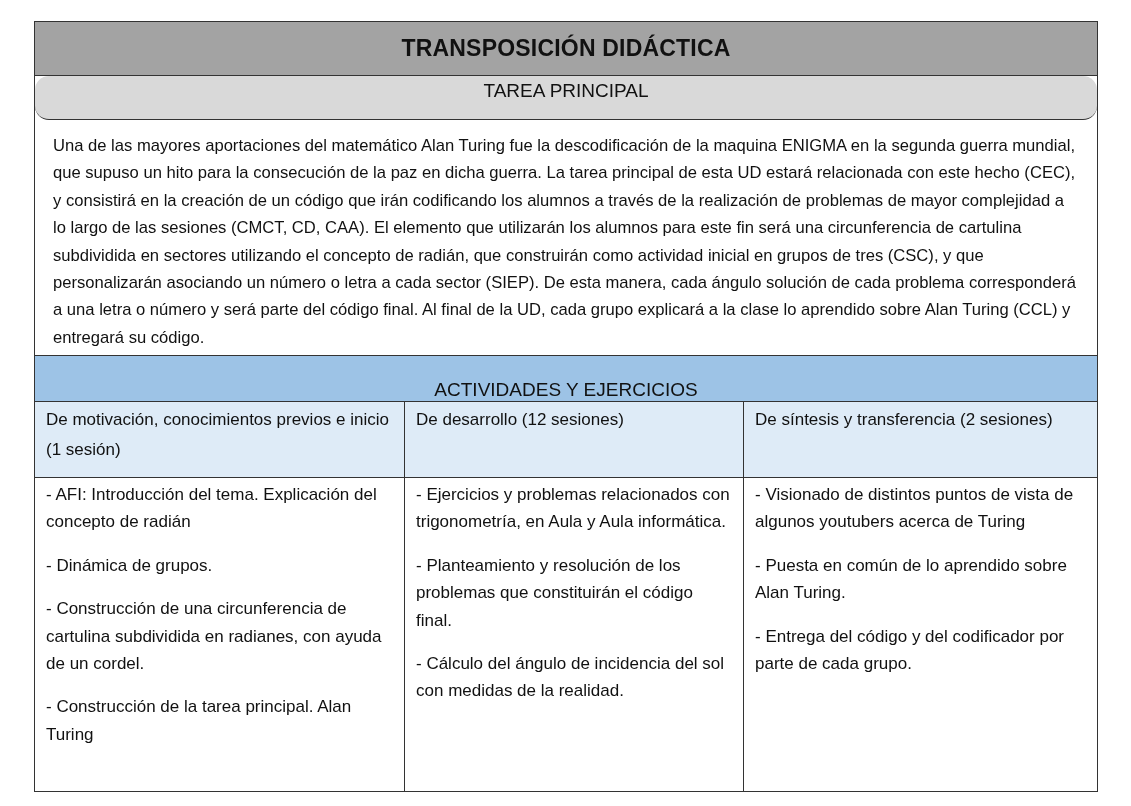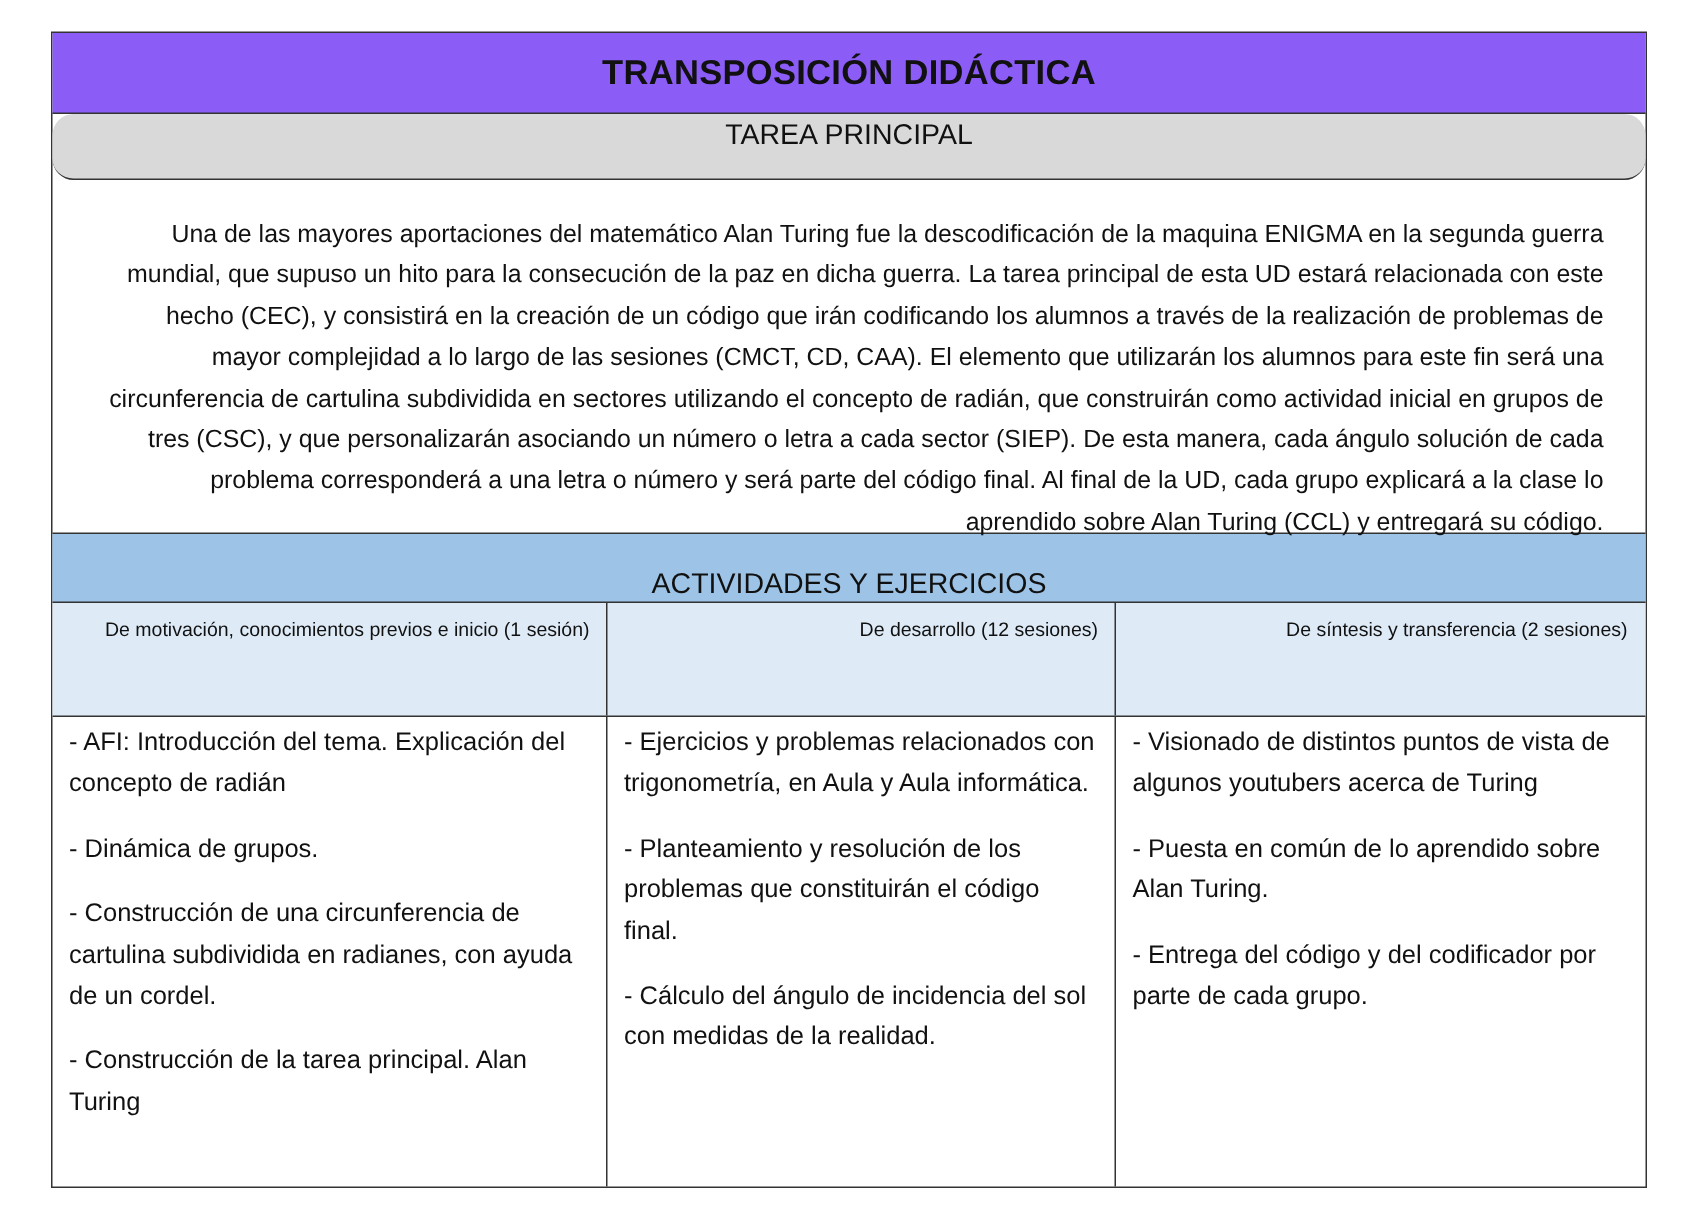--- a/index.html
+++ b/index.html
@@ -2,36 +2,36 @@
 <html><head>
   <meta charset="utf-8">
   <style>
     html, body { margin: 0; padding: 0; background: #ffffff; }
     body { width: 1131px; height: 806px; position: relative; overflow: hidden;
            font-family: "Liberation Sans", sans-serif; color: #111; }
     .tbl { position: absolute; left: 34px; top: 21px; width: 1064px; border: 1.5px solid #333;
            box-sizing: border-box; }
     .row { border-bottom: 1.5px solid #333; box-sizing: border-box; }
     .row:last-child { border-bottom: none; }
-    .title-row { height: 54px; background: #8b5cf6; display: flex; align-items: center; justify-content: center; }
+    .title-row { height: 54px; background: #a3a3a3; display: flex; align-items: center; justify-content: center; }
     .title-row span { font-weight: bold; font-size: 23px; letter-spacing: 0.2px; }
     .tarea-row { height: 44px; background: #d9d9d9; display: flex; align-items: flex-start; justify-content: center; padding-top: 4px; box-sizing: border-box; border-radius: 14px; }
     .tarea-row span { font-size: 19px; }
     .body-row { height: 236px; padding: 5px 11px 0 11px; box-sizing: border-box; }
-    .body-row p { margin: 17px; font-size: 16.6px; line-height: 27.4px; text-align: right; }
+    .body-row p { margin: 7px; font-size: 16.6px; line-height: 27.4px; text-align: left; }
     .act-row { height: 46px; background: #9dc3e6; display: flex; align-items: flex-end; justify-content: center; padding-top: 4px; box-sizing: border-box; }
     .act-row span { font-size: 19px; }
     .cols { display: flex; }
     .col { box-sizing: border-box; border-right: 1.5px solid #333; }
     .col:last-child { border-right: none; }
     .c1 { width: 370px; }
     .c2 { width: 339px; }
     .c3 { width: 352px; }
     .head-row { height: 76px; background: #deebf7; }
-    .head-row .col { padding: 3px 11px 0 11px; font-size: 13px; line-height: 30px; height: 100%; text-align: right; }
+    .head-row .col { padding: 3px 11px 0 11px; font-size: 17px; line-height: 30px; height: 100%; }
     .content-row { height: 313px; }
     .content-row .col { padding: 3px 11px 0 11px; height: 100%; }
     .item { margin: 0 0 16px 0; font-size: 17px; line-height: 27.4px; }
   </style>
 </head>
 <body>
 
 <div class="tbl">
   <div class="row title-row">
     <span>TRANSPOSICIÓN DIDÁCTICA</span>

